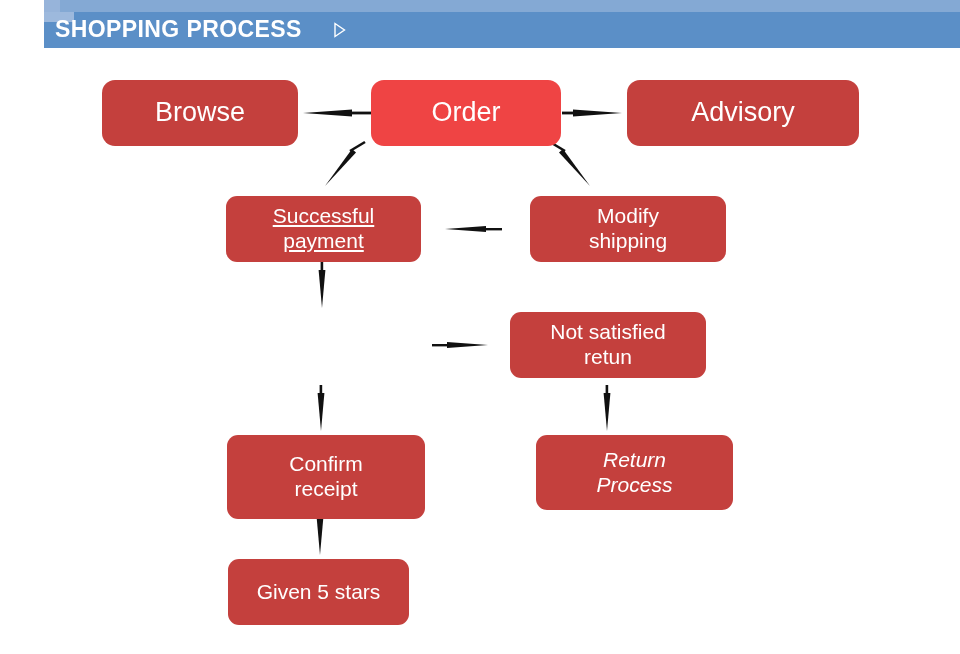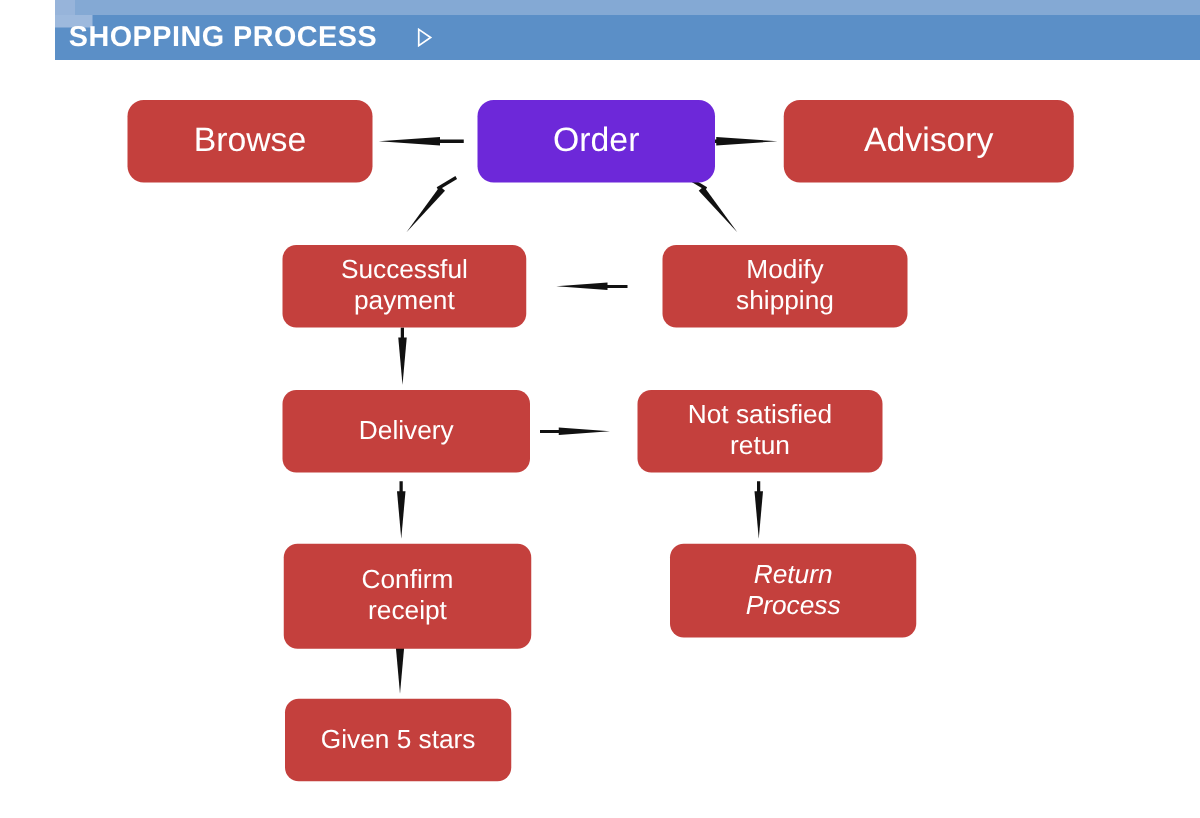--- a/index.html
+++ b/index.html
@@ -94,21 +94,21 @@
     align-items: center;
     justify-content: center;
     text-align: center;
     color: #ffffff;
     border-radius: 11px;
     line-height: 1.18;
     font-family: "Liberation Sans", sans-serif;
     user-select: none;
   }
   .node.red  { background: #c4403d; }
-  .node.blue { background: #6d28d9; margin-left: 11px; }
+  .node.blue { background: #ef4444; }
 
   .node.big  { font-size: 27px; border-radius: 13px; }
   .node.std  { font-size: 21px; }
 
   .node-label { white-space: pre-line; display: block; }
 
   
   #arrow-layer {
     position: absolute;
     left: 0;
@@ -196,33 +196,30 @@
   </div>
 
   <div class="node blue big" style="left:371px; top:32px; width:190px; height:66px;">
     <span class="node-label">Order</span>
   </div>
 
   <div class="node red big" style="left:627px; top:32px; width:232px; height:66px;">
     <span class="node-label">Advisory</span>
   </div>
 
-  <div class="node red std" style="left:226px; top:148px; width:195px; height:66px;">
+  <div class="node red std" style="left:226px; top:148px; width:195px; height:66px;text-decoration:underline;">
     <span class="node-label">Successful
 payment</span>
   </div>
 
   <div class="node red std" style="left:510px; top:148px; width:196px; height:66px;margin-left:20px;">
     <span class="node-label">Modify
 shipping</span>
   </div>
 
-  <div class="node red std" style="left:226px; top:264px; width:198px; height:66px;">
-    <span class="node-label">Delivery</span>
-  </div>
 
   <div class="node red std" style="left:510px; top:264px; width:196px; height:66px;">
     <span class="node-label">Not satisfied
 retun</span>
   </div>
 
   <div class="node red std" style="left:227px; top:387px; width:198px; height:84px;justify-content:center;">
     <span class="node-label">Confirm
 receipt</span>
   </div>

